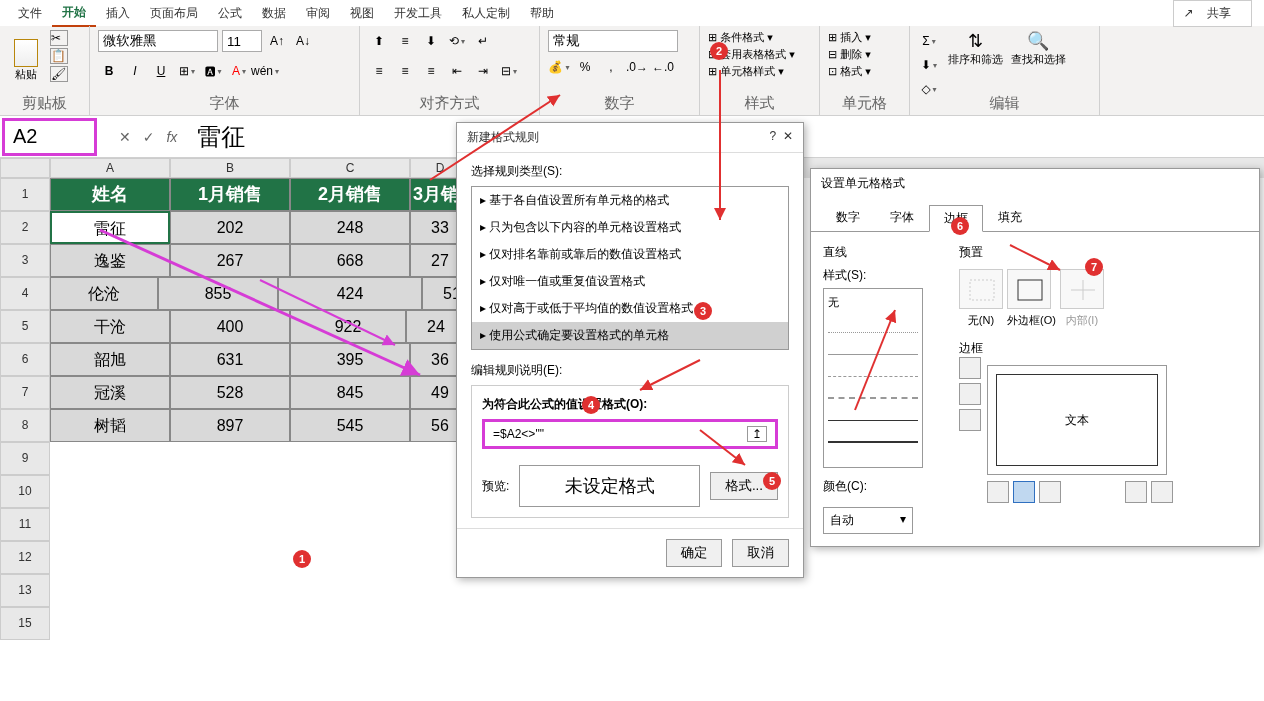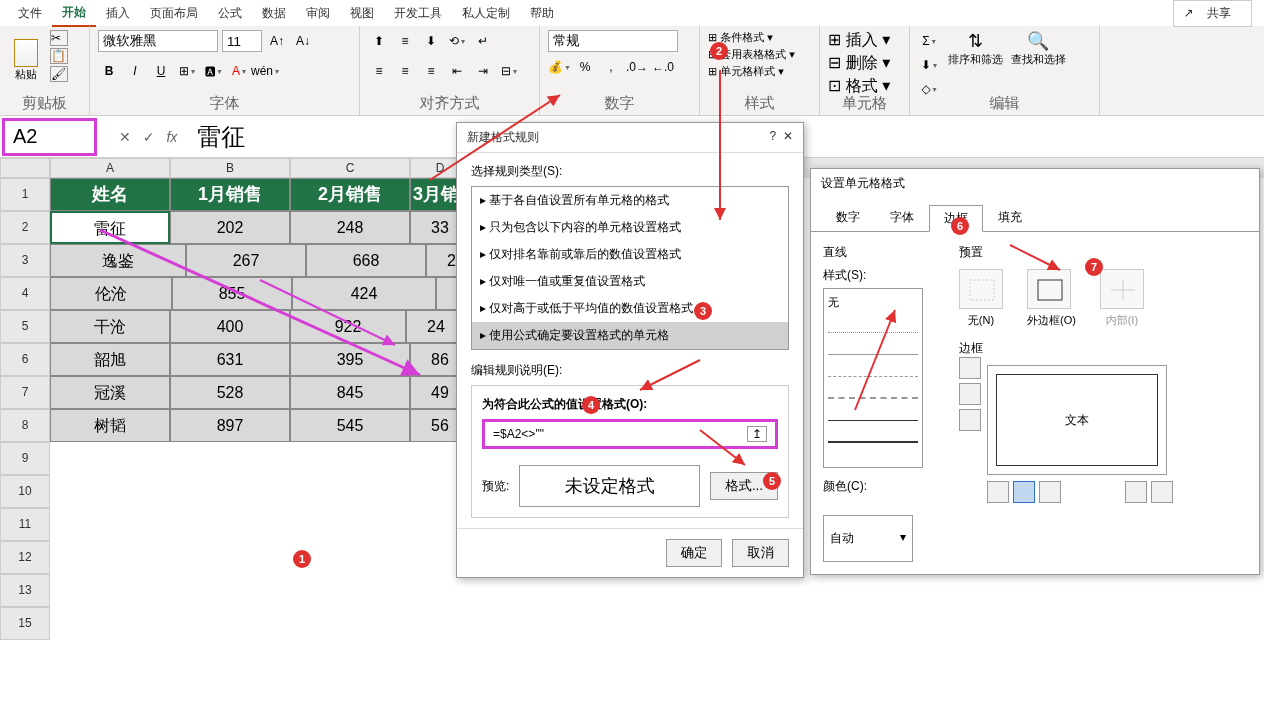--- a/index.html
+++ b/index.html
@@ -63,30 +63,30 @@
 
 .dialog2 { position: absolute; left: 810px; top: 168px; width: 450px; background: #fff; border: 1px solid #999; box-shadow: 2px 2px 8px rgba(0,0,0,0.3); }
 .tabs { display: flex; border-bottom: 1px solid #999; padding: 6px 10px 0; }
 .tab { padding: 4px 14px; border: 1px solid transparent; }
 .tab.active { border: 1px solid #999; border-bottom: 1px solid #fff; background: #fff; position: relative; top: 1px; }
 .d2-body { padding: 12px; display: flex; gap: 16px; }
 .d2-left { width: 120px; }
 .d2-right { flex: 1; }
 .style-list { border: 1px solid #999; width: 100px; height: 180px; margin-top: 4px; padding: 4px; font-size: 11px; }
 .style-list div { height: 18px; display: flex; align-items: center; }
-.preset-row { display: flex; gap: 24px; margin-top: 8px; }
+.preset-row { display: flex; gap: 4px; margin-top: 8px; }
 .preset-item { text-align: center; }
 .preset-box { width: 44px; height: 40px; border: 1px solid #ccc; background: #f8f8f8; margin-bottom: 4px; position: relative; }
 .border-preview { border: 1px solid #999; width: 180px; height: 110px; margin-top: 8px; display: flex; align-items: center; justify-content: center; position: relative; background: #fff; }
 .border-preview::before { content: ""; position: absolute; inset: 8px; border: 1px solid #333; }
 .border-btns-v { display: flex; flex-direction: column; gap: 4px; }
 .border-btns-h { display: flex; gap: 4px; margin-top: 6px; }
 .border-btn { width: 22px; height: 22px; border: 1px solid #999; background: #f0f0f0; }
 .border-btn.active { background: #c0d8f0; border-color: #3070c0; }
-.color-sel { border: 1px solid #999; padding: 14px 6px; width: 90px; display: flex; justify-content: space-between; margin-top: 20px; }
+.color-sel { border: 1px solid #999; padding: 4px 6px; width: 90px; display: flex; justify-content: space-between; margin-top: 12px; }
 
 
 .badge { position: absolute; width: 18px; height: 18px; background: #e03030; color: #fff; border-radius: 50%; display: flex; align-items: center; justify-content: center; font-size: 11px; font-weight: bold; z-index: 100; }
 
 svg.arrow-svg { position: absolute; top: 0; left: 0; width: 1264px; height: 701px; pointer-events: none; z-index: 40; }
 </style>
 </head>
 <body>
 
 <div class="menubar">
@@ -185,21 +185,21 @@
   <div class="ribbon-group" style="width:120px">
     <div style="display:flex;flex-direction:column;gap:2px;font-size:11px">
       <div>⊞ <span>条件格式</span> ▾</div>
       <div>⊞ <span>套用表格格式</span> ▾</div>
       <div>⊞ <span>单元格样式</span> ▾</div>
     </div>
     <div class="ribbon-group-label">样式</div>
   </div>
 
   <div class="ribbon-group" style="width:90px">
-    <div style="display:flex;flex-direction:column;gap:2px;font-size:16px">
+    <div style="display:flex;flex-direction:column;gap:2px;font-size:11px">
       <div>⊞ <span>插入</span> ▾</div>
       <div>⊟ <span>删除</span> ▾</div>
       <div>⊡ <span>格式</span> ▾</div>
     </div>
     <div class="ribbon-group-label">单元格</div>
   </div>
 
   <div class="ribbon-group" style="width:190px">
     <div style="display:flex;gap:8px">
       <div style="display:flex;flex-direction:column;gap:2px">
@@ -246,45 +246,45 @@
       </div>
       <div class="row">
         <div class="row-h">2</div>
         <div class="cell active-cell" style="width:120px">雷征</div>
         <div class="cell data-cell" style="width:120px">202</div>
         <div class="cell data-cell" style="width:120px">248</div>
         <div class="cell data-cell" style="width:60px">33</div>
       </div>
       <div class="row">
         <div class="row-h">3</div>
-        <div class="cell data-cell" style="width:136px">逸鉴</div>
+        <div class="cell data-cell" style="width:120px">逸鉴</div>
         <div class="cell data-cell" style="width:120px">267</div>
         <div class="cell data-cell" style="width:120px">668</div>
         <div class="cell data-cell" style="width:60px">27</div>
       </div>
       <div class="row">
         <div class="row-h">4</div>
-        <div class="cell data-cell" style="width:122px">伦沧</div>
+        <div class="cell data-cell" style="width:108px">伦沧</div>
         <div class="cell data-cell" style="width:120px">855</div>
         <div class="cell data-cell" style="width:144px">424</div>
         <div class="cell data-cell" style="width:60px">51</div>
       </div>
       <div class="row">
         <div class="row-h">5</div>
         <div class="cell data-cell" style="width:120px">干沧</div>
         <div class="cell data-cell" style="width:120px">400</div>
         <div class="cell data-cell" style="width:116px">922</div>
         <div class="cell data-cell" style="width:60px">24</div>
       </div>
       <div class="row">
         <div class="row-h">6</div>
         <div class="cell data-cell" style="width:120px">韶旭</div>
         <div class="cell data-cell" style="width:120px">631</div>
         <div class="cell data-cell" style="width:120px">395</div>
-        <div class="cell data-cell" style="width:60px">86</div>
+        <div class="cell data-cell" style="width:60px">36</div>
       </div>
       <div class="row">
         <div class="row-h">7</div>
         <div class="cell data-cell" style="width:120px">冠溪</div>
         <div class="cell data-cell" style="width:120px">528</div>
         <div class="cell data-cell" style="width:120px">845</div>
         <div class="cell data-cell" style="width:60px">49</div>
       </div>
       <div class="row">
         <div class="row-h">8</div>

